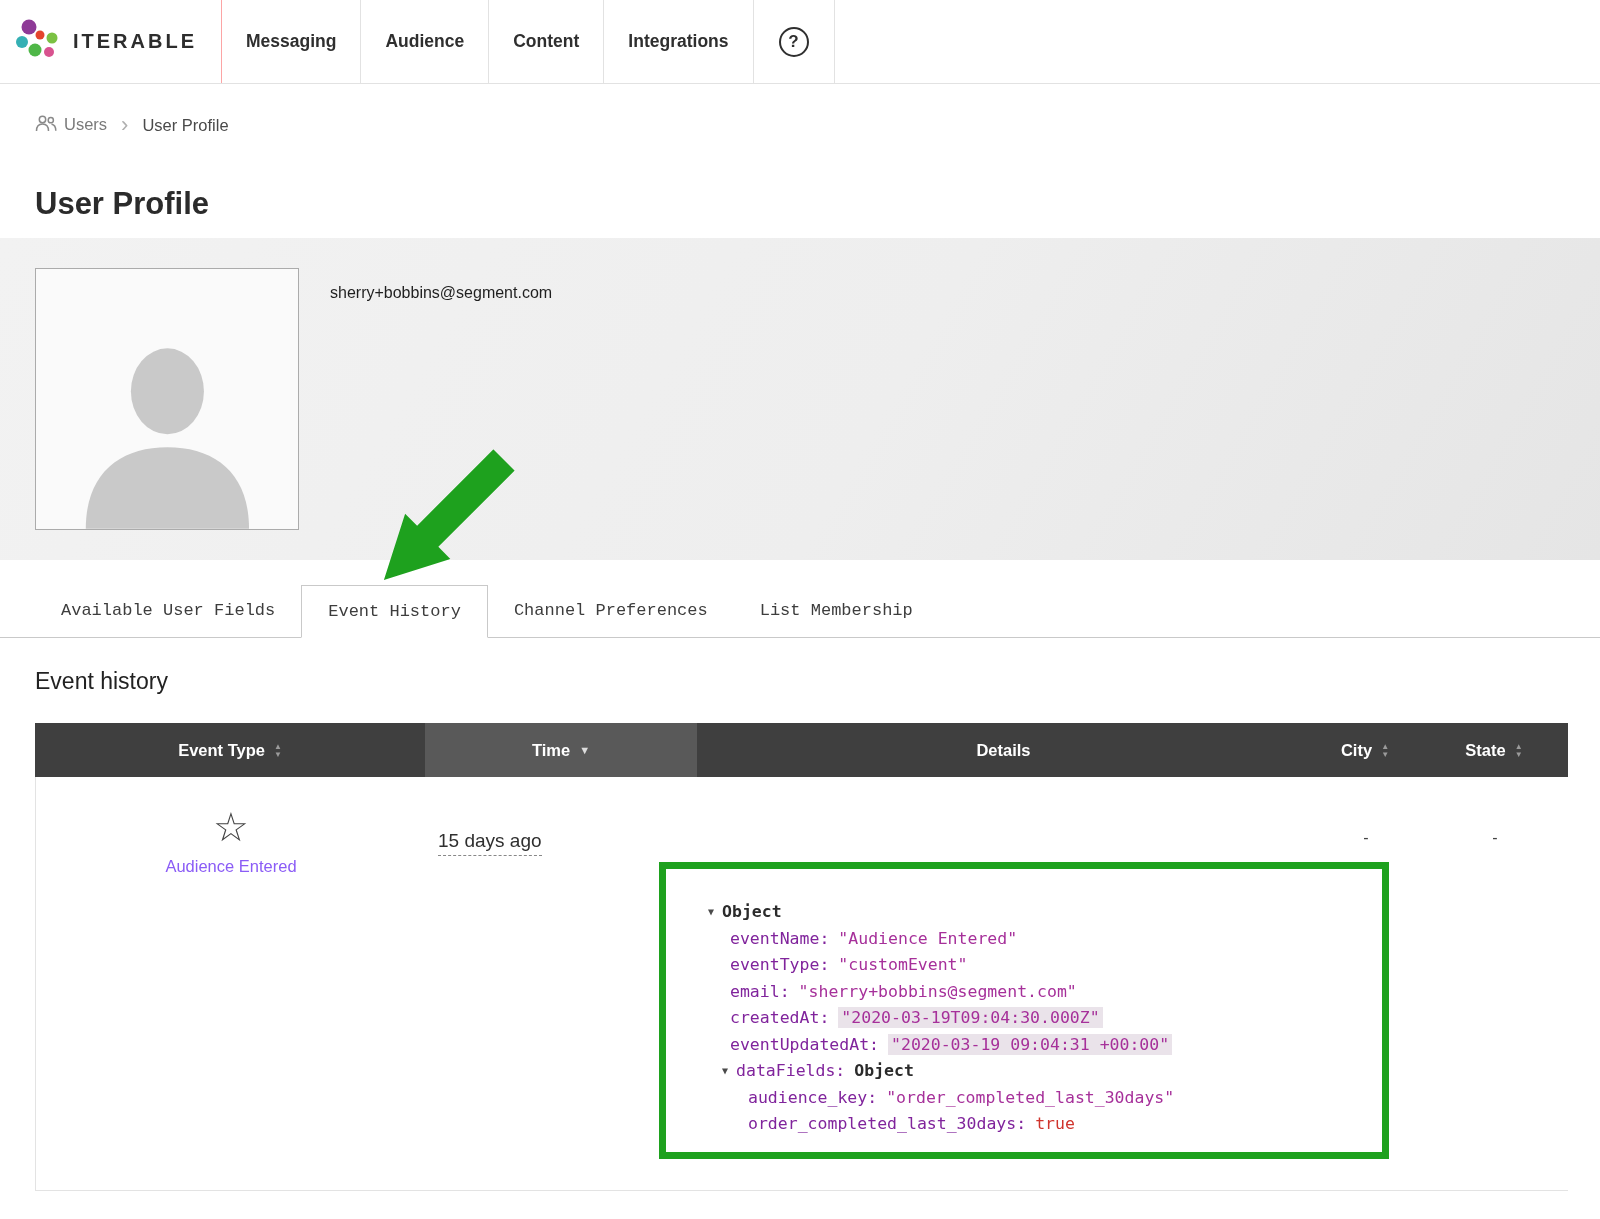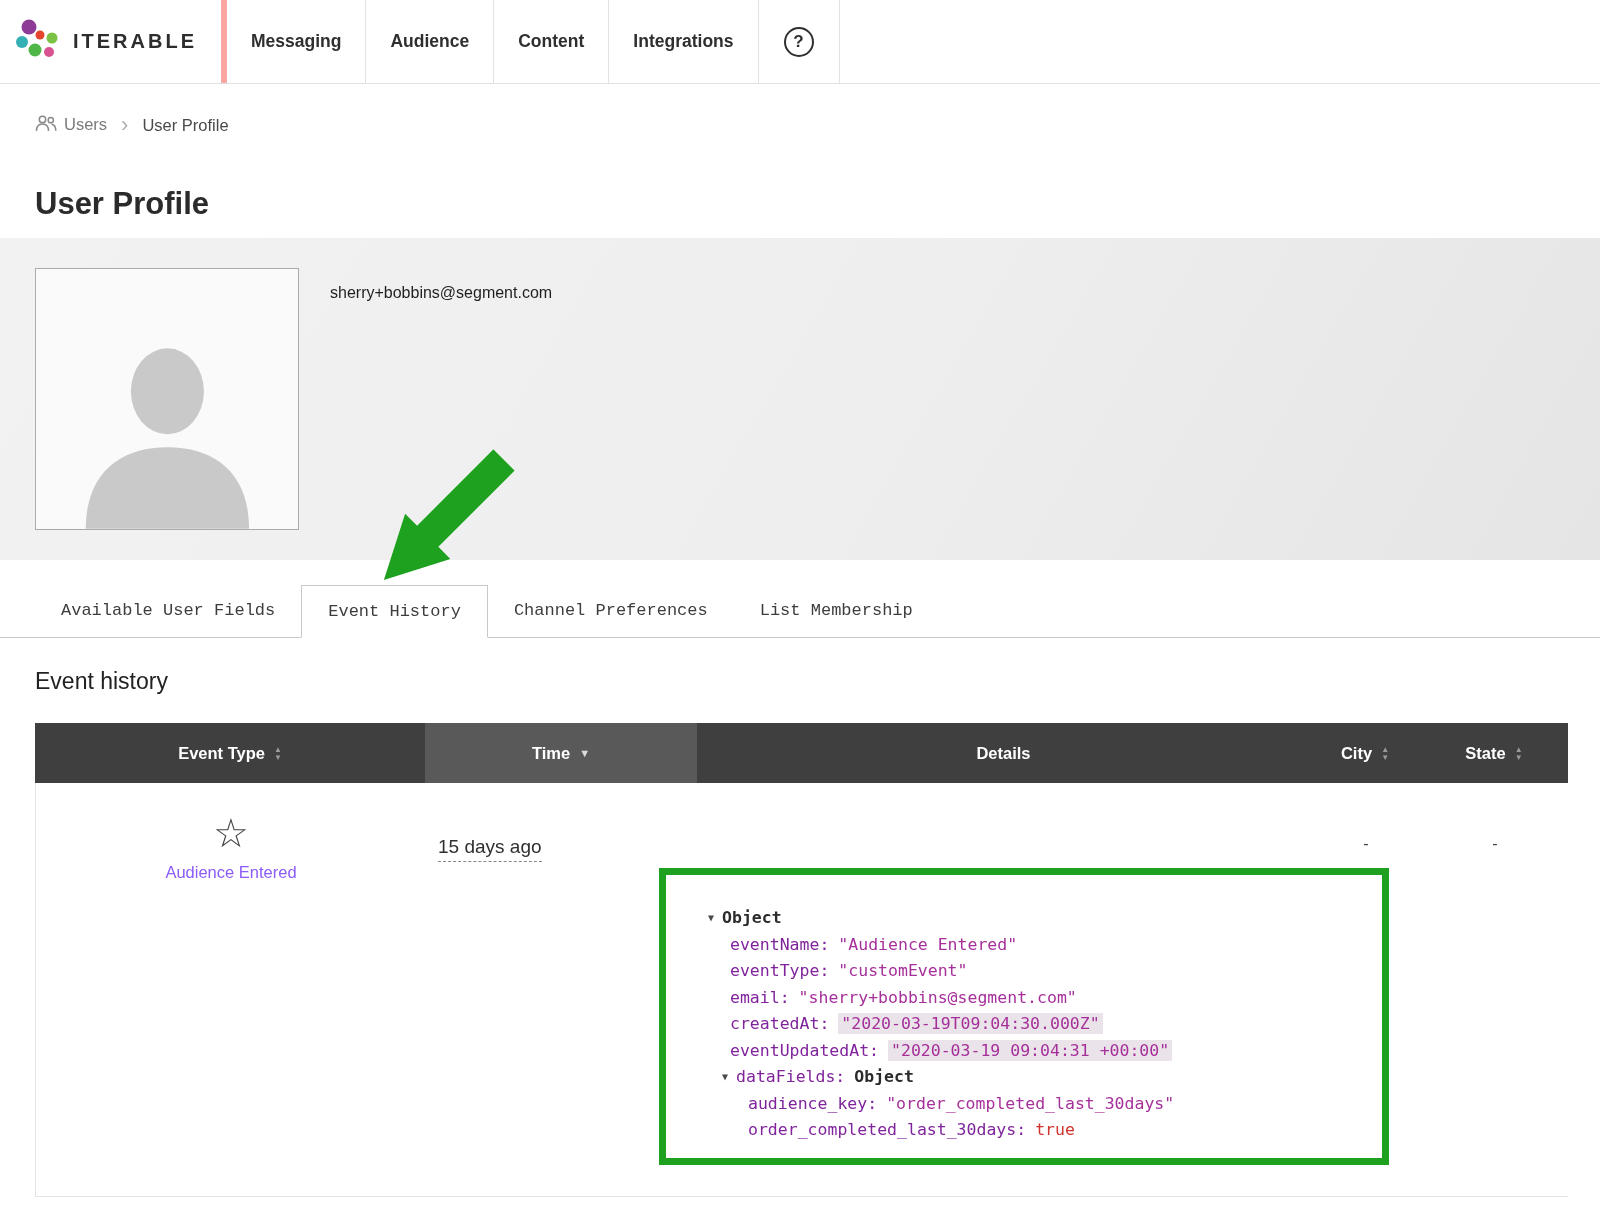--- a/index.html
+++ b/index.html
@@ -17,21 +17,21 @@
     display: flex;
     align-items: stretch;
     border-bottom: 1px solid #e2e2e2;
     background: #fff;
   }
   .brand {
     display: flex;
     align-items: center;
     gap: 13px;
     padding: 0 24px 0 14px;
-    border-right: 6px solid #fca5a5;
+    border-right: 1px solid #fca5a5;
   }
   .brand-text {
     font-size: 20px;
     font-weight: bold;
     letter-spacing: 3px;
     color: #2d2d2d;
   }
   .nav-item {
     display: flex;
     align-items: center;
@@ -148,21 +148,21 @@
     font-size: 23px;
     font-weight: 500;
     color: #222;
     height: 27px;
   }
 
   
   .events-table { margin: 28px 32px 0 35px; }
   .thead {
     display: flex;
-    height: 60px;
+    height: 54px;
     background: #3f3f3f;
     color: #fff;
   }
   .th {
     display: flex;
     align-items: center;
     justify-content: center;
     gap: 9px;
     font-size: 16.5px;
     font-weight: bold;

